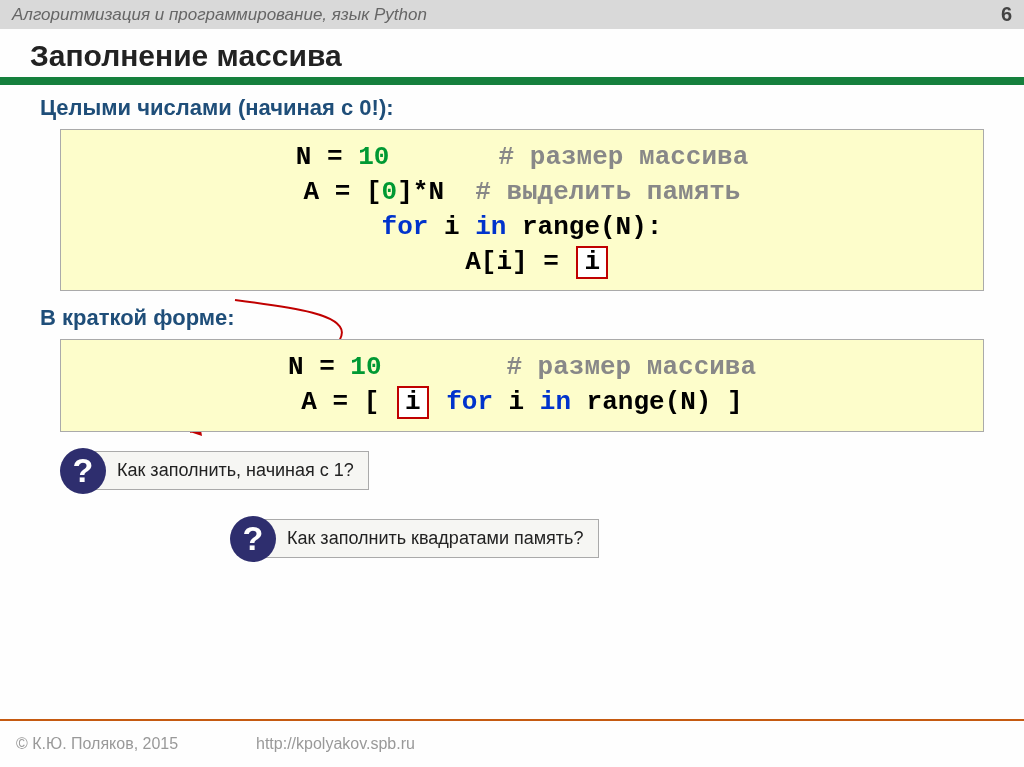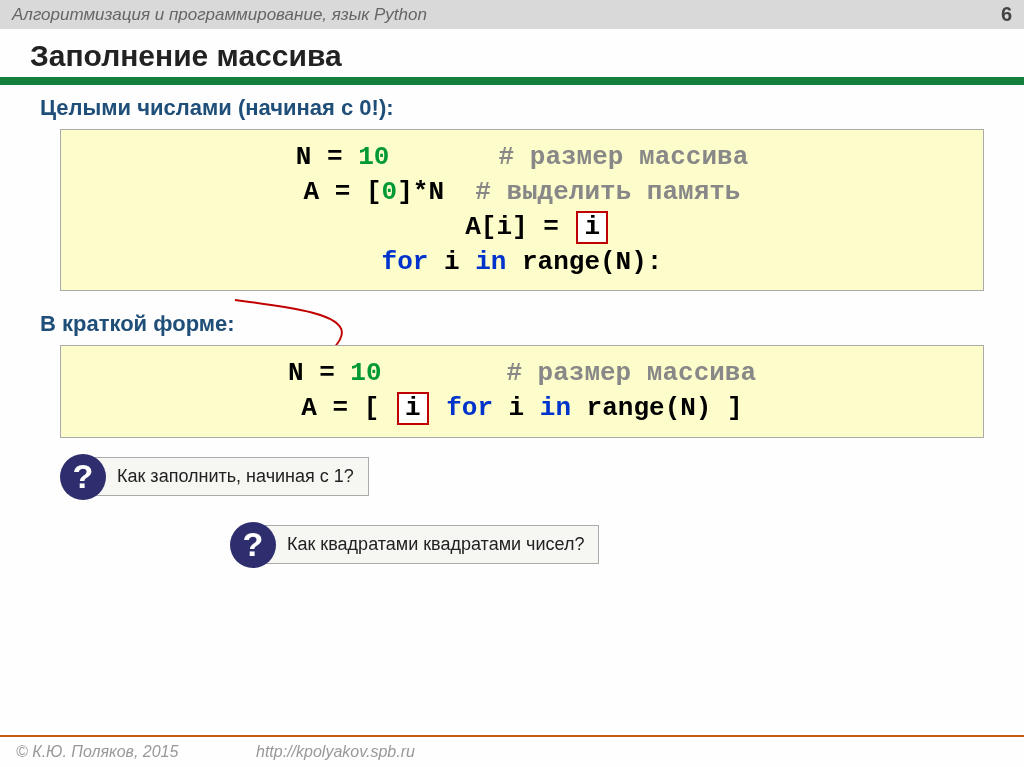--- a/index.html
+++ b/index.html
@@ -10,21 +10,21 @@
   .subtitle { font-size: 22px; font-weight: bold; color: #1f4e79; padding: 10px 0 8px 40px; }
   .codebox { margin: 0 40px 0 60px; background: #fdfdcb; border: 1.5px solid #aaa; padding: 10px 16px; font-family: "Courier New", monospace; font-size: 26px; font-weight: bold; line-height: 1.35; position: relative; text-align: center; }
   .kw { color: #0033cc; }
   .num { color: #009933; }
   .comment { color: #888; font-weight: bold; }
   .ibox { display: inline-block; border: 2px solid #c00000; padding: 0 6px; margin: 0 2px; background: #fff; line-height: 1.1; }
   .arrow-wrap { position: relative; }
   .question-row { margin: 16px 0 0 60px; display: flex; align-items: center; }
   .q-circle { width: 46px; height: 46px; border-radius: 50%; background: #2e2e6e; color: #fff; font-size: 34px; font-weight: bold; display: flex; align-items: center; justify-content: center; margin-right: -12px; z-index: 2; }
   .q-box { background: #f6f6f3; border: 1.5px solid #aaa; padding: 8px 14px 8px 22px; font-size: 18px; color: #222; }
-  .footer { position: absolute; bottom: 0; left: 0; right: 0; border-top: 2px solid #c55a11; padding: 6px 16px; display: flex; font-style: italic; color: #999; font-size: 16px; }
+  .footer { position: absolute; bottom: 0; left: 0; right: 0; border-top: 2px solid #c55a11; padding: 14px 16px; display: flex; color: #999; font-size: 16px; }
   .footer .copy { flex: 0 0 240px; }
   svg.connector { position: absolute; pointer-events: none; }
 </style>
 </head>
 <body>
 
 <div class="header">
   <span>Алгоритмизация и программирование, язык Python</span>
   <span class="pagenum">6</span>
 </div>
@@ -34,49 +34,49 @@
 <div class="subtitle">Целыми числами (начиная с 0!):</div>
 
 <div class="codebox arrow-wrap" style="margin-bottom:0;">
   <div>
     <span>N = </span><span class="num">10</span><span>&nbsp;&nbsp;&nbsp;&nbsp;&nbsp;&nbsp;&nbsp;</span><span class="comment"># размер массива</span>
   </div>
   <div>
     <span>A = [</span><span class="num">0</span><span>]*N</span><span>&nbsp;&nbsp;</span><span class="comment"># выделить память</span>
   </div>
   <div>
-    <span style="white-space:pre;">  A[i] = </span><span class="ibox" id="ibox1">i</span>
+    <span class="kw">for</span><span> i </span><span class="kw">in</span><span> range(N):</span>
   </div>
   <div>
-    <span class="kw">for</span><span> i </span><span class="kw">in</span><span> range(N):</span>
+    <span style="white-space:pre;">  A[i] = </span><span class="ibox" id="ibox1">i</span>
   </div>
 </div>
 
 <svg class="connector" style="left:60px; top:156px; width:600px; height:310px;">
   <path d="M 175 144 C 300 160, 350 170, 130 276" stroke="#c00000" stroke-width="2" fill="none"></path>
   <polygon points="130,276 140,268 142,280" fill="#c00000"></polygon>
 </svg>
 
-<div class="subtitle" style="padding-top:20px;">В краткой форме:</div>
+<div class="subtitle" style="padding-top:14px;">В краткой форме:</div>
 
 <div class="codebox">
   <div>
     <span>N = </span><span class="num">10</span><span>&nbsp;&nbsp;&nbsp;&nbsp;&nbsp;&nbsp;&nbsp;&nbsp;</span><span class="comment"># размер массива</span>
   </div>
   <div>
     <span>A = [ </span><span class="ibox">i</span><span> </span><span class="kw">for</span><span> i </span><span class="kw">in</span><span> range(N) ]</span>
   </div>
 </div>
 
 <div class="question-row">
   <div class="q-circle">?</div>
   <div class="q-box">Как заполнить, начиная с 1?</div>
 </div>
 
 <div class="question-row" style="margin-left:230px; margin-top:22px;">
   <div class="q-circle">?</div>
-  <div class="q-box">Как квадратами квадратами чисел?</div>
+  <div class="q-box">Как заполнить квадратами память?</div>
 </div>
 
 <div class="footer">
   <span class="copy">© К.Ю. Поляков, 2015</span>
   <span>http://kpolyakov.spb.ru</span>
 </div>
 
 </body></html>

